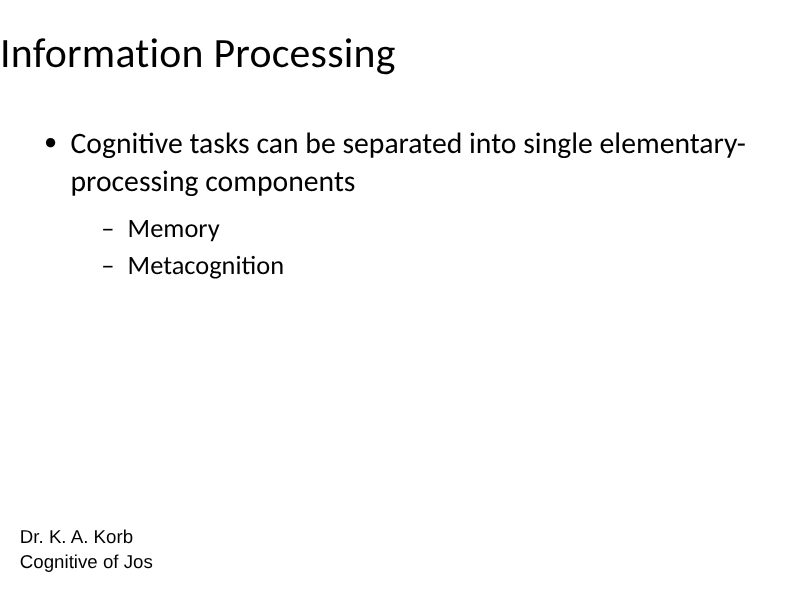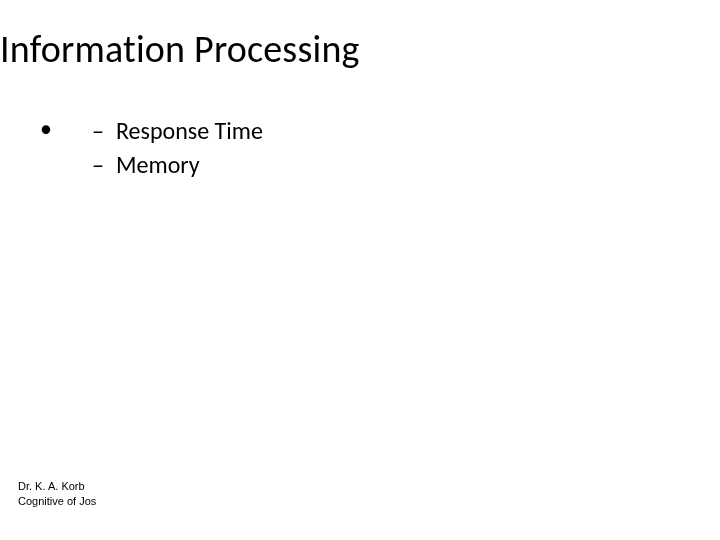--- a/index.html
+++ b/index.html
@@ -54,38 +54,39 @@
   }
   ul.level2 > li::before {
     content: "–";
     position: absolute;
     left: 0;
     top: 0;
   }
   .footer {
     position: absolute;
     left: 18px;
-    bottom: 32px;
+    bottom: 18px;
     font-family: Arial, sans-serif;
-    font-size: 11px;
+    font-size: 17px;
     line-height: 1.3;
     color: #000;
   }
 </style>
 </head>
 <body>
 
 <div class="title">Information Processing</div>
 
 <div class="content">
   <ul class="level1">
     <li>
+      <span>Cognitive tasks can be separated into single elementary-processing components</span>
       <ul class="level2">
-        <li>Response Time</li>
         <li>Memory</li>
+        <li>Metacognition</li>
       </ul>
     </li>
   </ul>
 </div>
 
 <div class="footer">
   <div>Dr. K. A. Korb</div>
   <div>Cognitive of Jos</div>
 </div>
 

